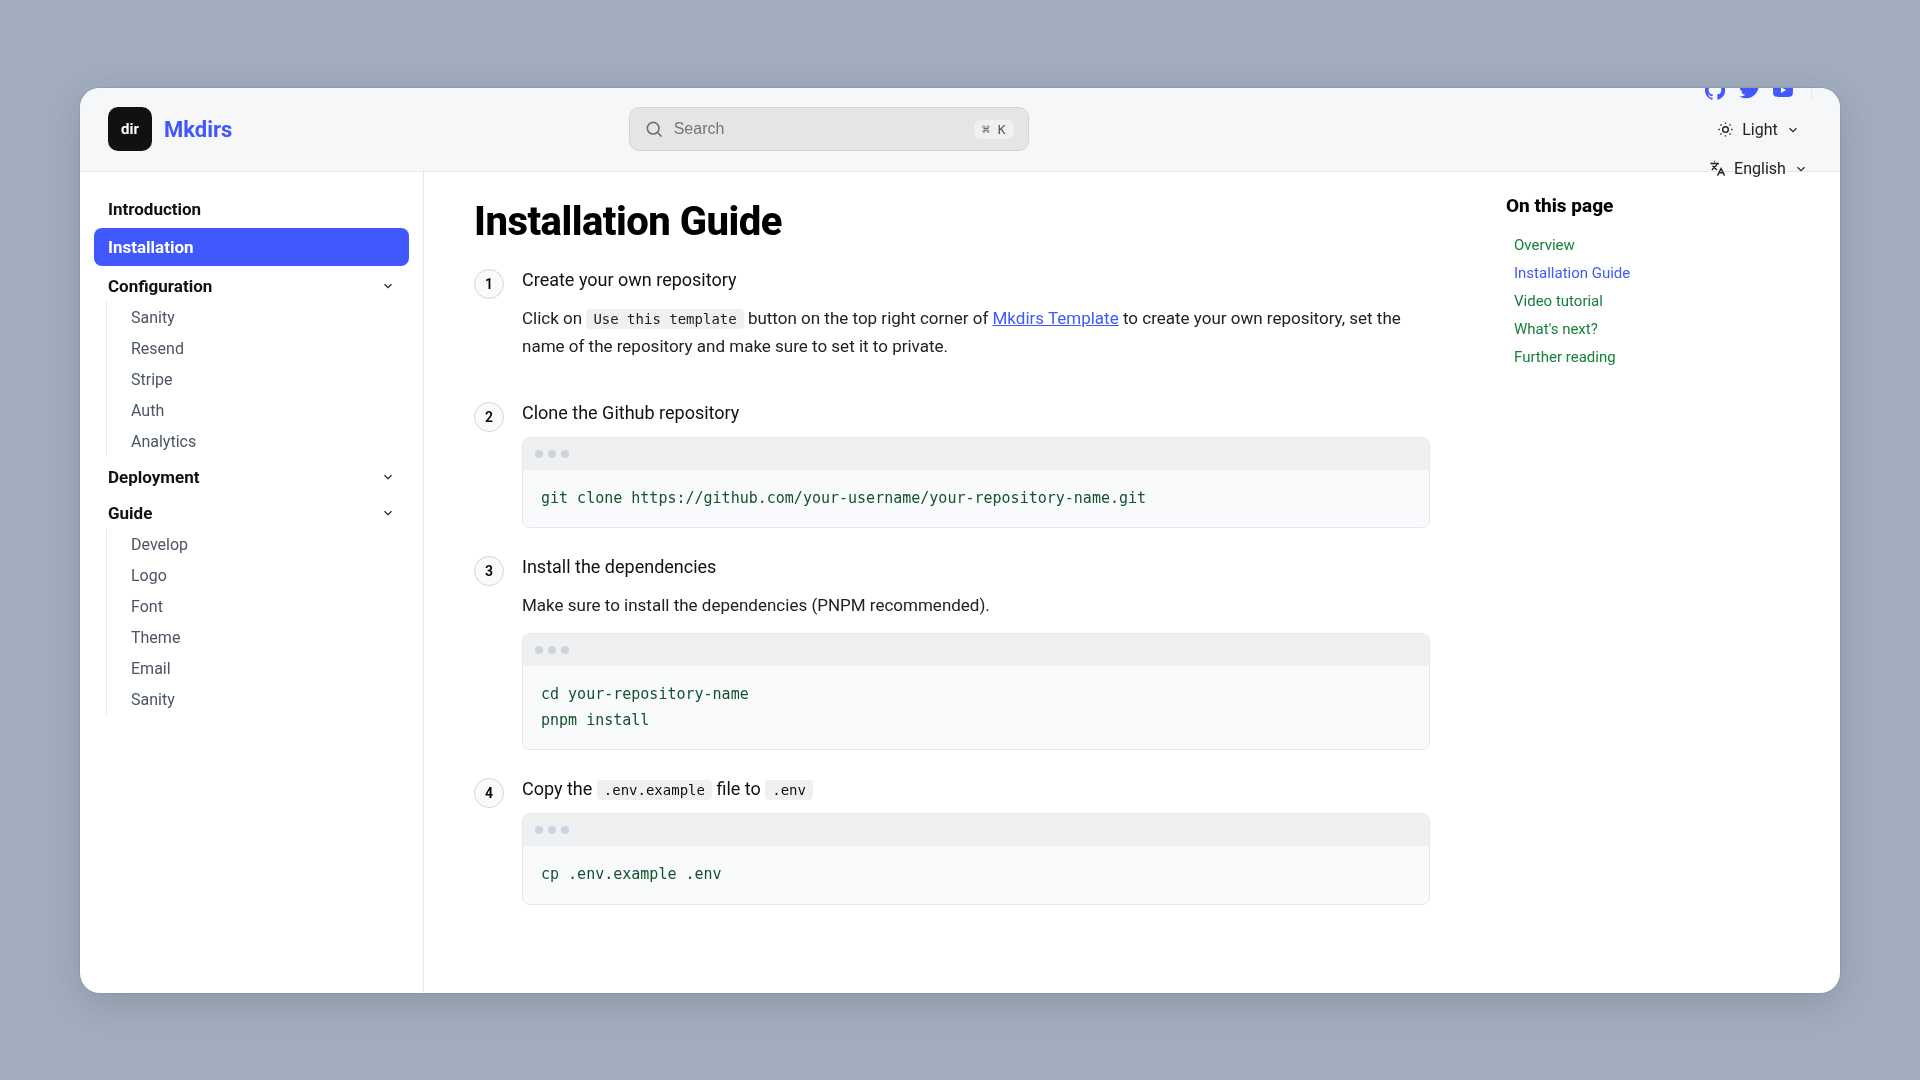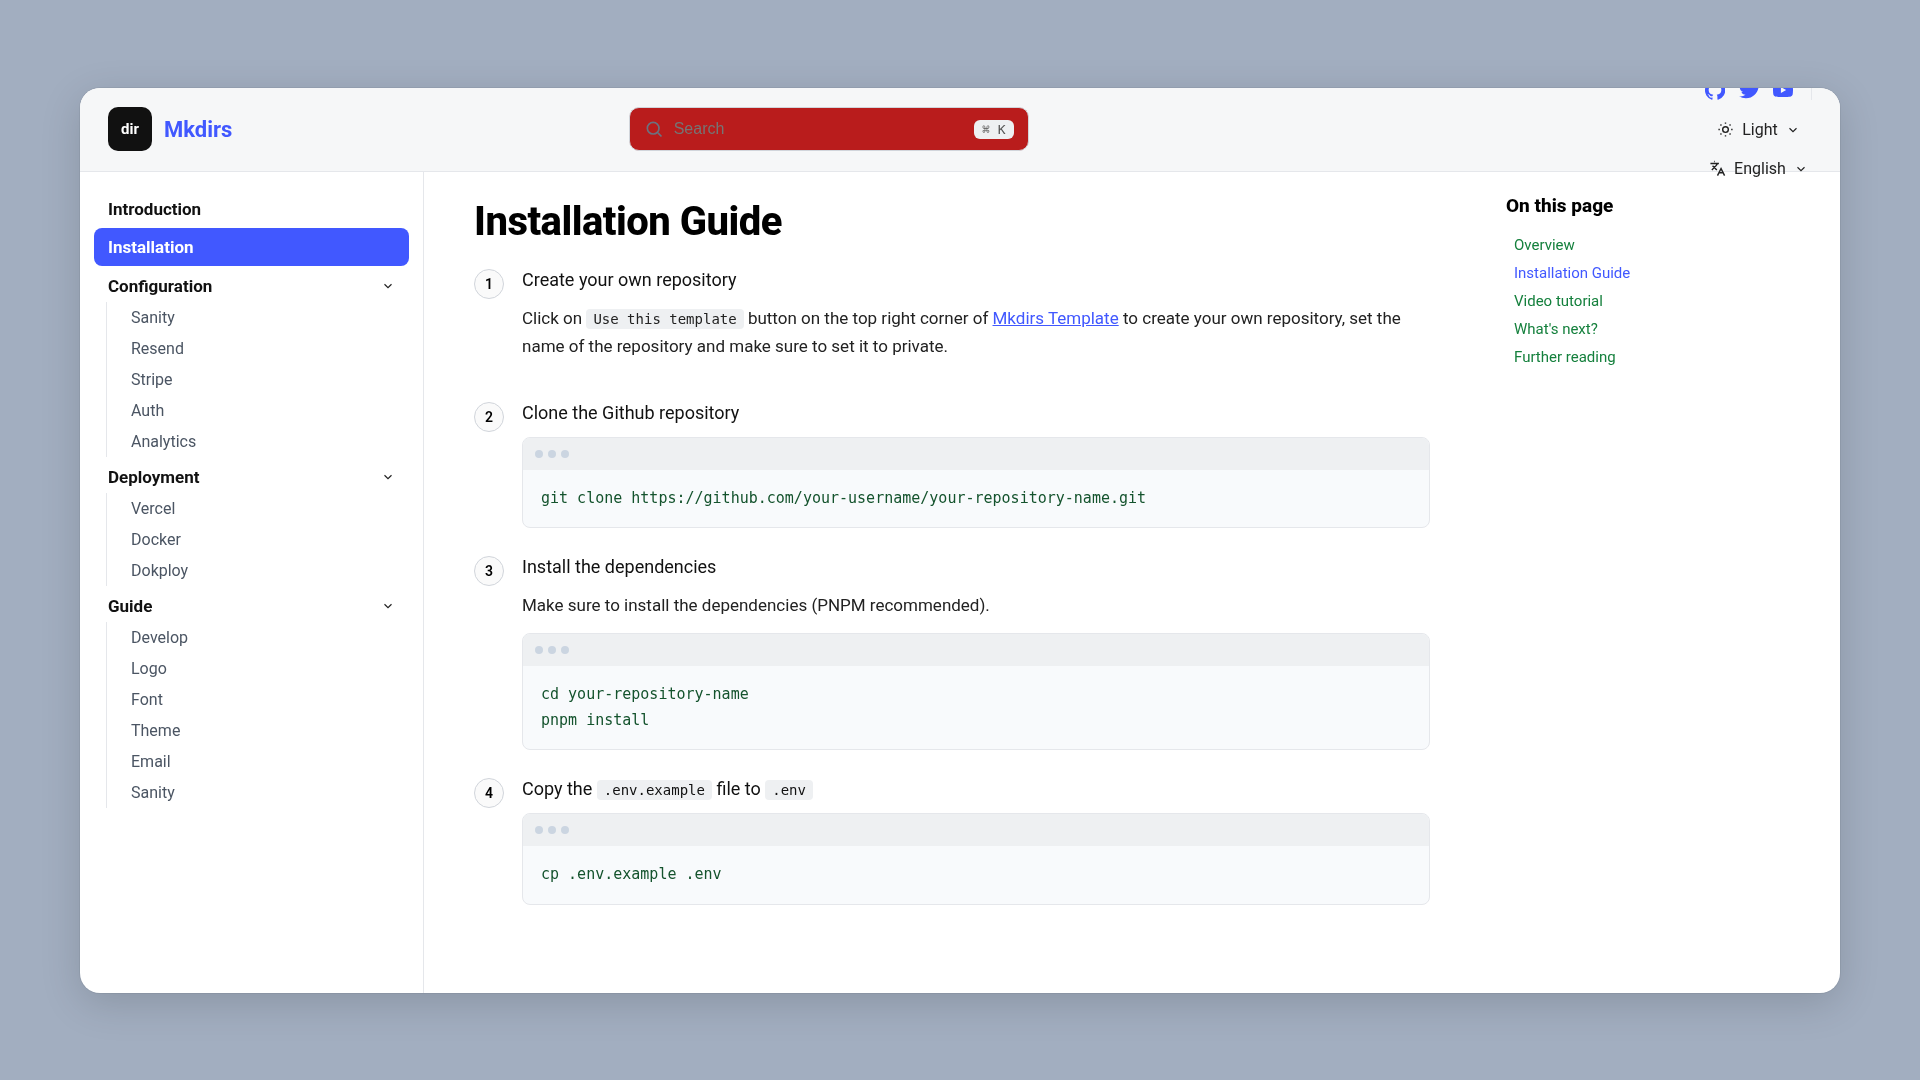--- a/index.html
+++ b/index.html
@@ -3,21 +3,21 @@
 <meta charset="utf-8">
 <style>
 * { margin:0; padding:0; box-sizing:border-box; }
 body { background:#a2aec0; font-family:-apple-system,BlinkMacSystemFont,"Segoe UI",Roboto,sans-serif; display:flex; align-items:center; justify-content:center; min-height:100vh; padding:40px; }
 .window { width:1760px; height:905px; background:#fff; border-radius:20px; box-shadow:0 10px 40px rgba(0,0,0,.15), 0 0 0 1px rgba(0,0,0,.05); overflow:hidden; display:flex; flex-direction:column; }
 .header { height:84px; background:#f6f7f8; border-bottom:1px solid #e5e7eb; display:flex; align-items:center; padding:0 28px; }
 .logo-area { display:flex; align-items:center; gap:12px;justify-content:flex-end; }
 .logo { width:44px; height:44px; background:#111; border-radius:10px; display:flex; align-items:center; justify-content:center; color:#fff; font-weight:700; font-size:15px; position:relative; }
 .logo::after { content:""; position:absolute; bottom:-4px; left:4px; right:4px; height:6px; background:#5eead4; border-radius:3px; z-index:-1; }
 .brand { font-size:22px; font-weight:700; color:#4158ff; }
-.search { margin-left:auto; margin-right:auto; width:400px; height:44px; border:1px solid #d1d5db; border-radius:10px; background:#b91c1c; display:flex; align-items:center; padding:0 14px; gap:10px; position:relative; left:-140px; }
+.search { margin-left:auto; margin-right:auto; width:400px; height:44px; border:1px solid #d1d5db; border-radius:10px; background:#e5e5e5; display:flex; align-items:center; padding:0 14px; gap:10px; position:relative; left:-140px; }
 .search .kbd { margin-left:auto; background:#eef0f2; border-radius:6px; padding:2px 8px; font-size:13px; color:#555; font-family:ui-monospace,monospace; }
 .search input { border:none; outline:none; font-size:16px; flex:1; background:transparent; }
 .header-right { display:flex; align-items:center; gap:20px;flex-direction:column; }
 .icons { display:flex; gap:14px; align-items:center; padding-right:18px; border-right:1px solid #e5e7eb; }
 .ico { width:20px; height:20px; color:#4158ff; }
 .selector { display:flex; align-items:center; gap:8px; font-size:16px; color:#222; cursor:pointer; }
 .body { flex:1; display:flex; overflow:hidden; }
 .sidebar { width:344px; border-right:1px solid #e5e7eb; padding:18px 14px; overflow-y:auto; }
 .nav-item { display:block; padding:9px 14px; border-radius:8px; font-size:17px; font-weight:700; color:#111; cursor:pointer; }
 .nav-item.active { background:#4158ff; color:#fff; }
@@ -110,25 +110,20 @@
           <a class="nav-sub-item">Stripe</a>
           <a class="nav-sub-item">Auth</a>
           <a class="nav-sub-item">Analytics</a>
         </div>
         <div class="nav-section">
           <span>Deployment</span>
           <svg class="chev" viewBox="0 0 24 24" fill="none" stroke="#222" stroke-width="2">
             <path d="m6 9 6 6 6-6"></path>
           </svg>
         </div>
-        <div class="nav-sub">
-          <a class="nav-sub-item">Vercel</a>
-          <a class="nav-sub-item">Docker</a>
-          <a class="nav-sub-item">Dokploy</a>
-        </div>
         <div class="nav-section">
           <span>Guide</span>
           <svg class="chev" viewBox="0 0 24 24" fill="none" stroke="#222" stroke-width="2">
             <path d="m6 9 6 6 6-6"></path>
           </svg>
         </div>
         <div class="nav-sub">
           <a class="nav-sub-item">Develop</a>
           <a class="nav-sub-item">Logo</a>
           <a class="nav-sub-item">Font</a>

